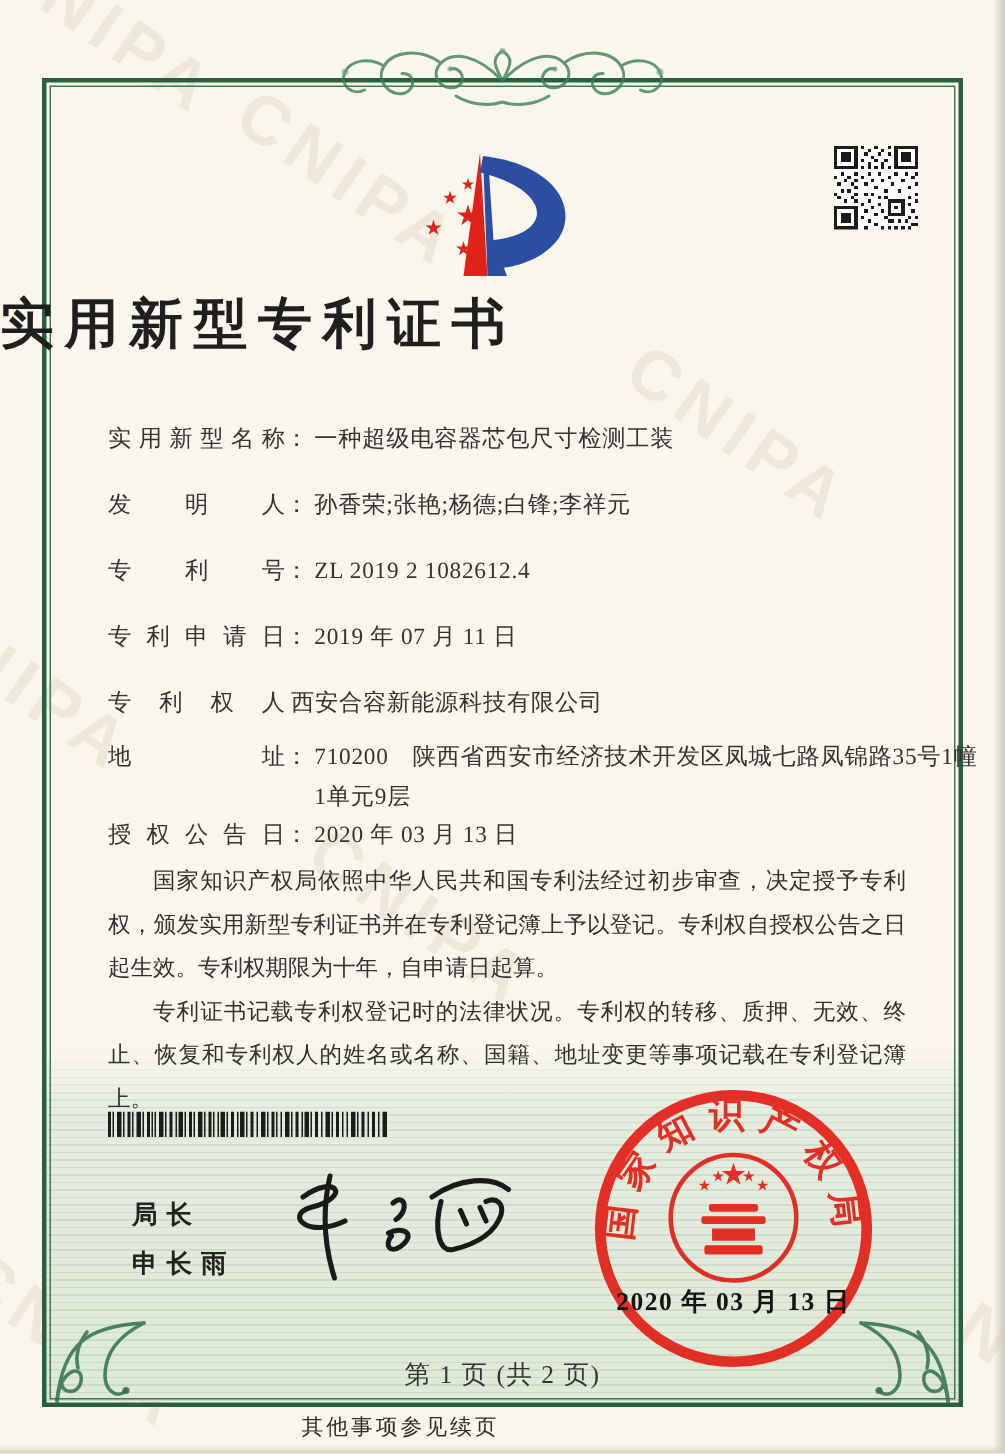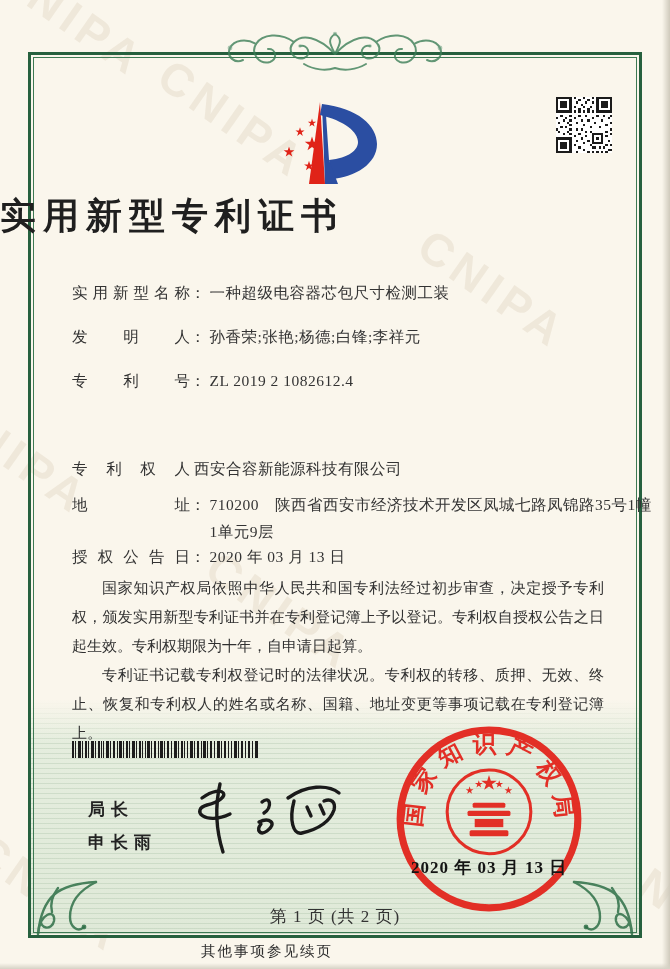--- a/index.html
+++ b/index.html
@@ -267,20 +267,23 @@
 
   <div class="frow" style="top:279px;">
     <span class="flabel">实用新型名称</span><span class="fcolon">：</span><span class="fvalue">一种超级电容器芯包尺寸检测工装</span>
   </div>
   <div class="frow" style="top:323px;">
     <span class="flabel">发明人</span><span class="fcolon">：</span><span class="fvalue">孙香荣;张艳;杨德;白锋;李祥元</span>
   </div>
   <div class="frow" style="top:367px;">
     <span class="flabel">专利号</span><span class="fcolon">：</span><span class="fvalue">ZL 2019 2 1082612.4</span>
   </div>
+  <div class="frow" style="top:411px;">
+    <span class="flabel">专利申请日</span><span class="fcolon">：</span><span class="fvalue">2019 年 07 月 11 日</span>
+  </div>
   <div class="frow" style="top:455px;">
     <span class="flabel">专利权人</span><span class="fcolon"></span><span class="fvalue">西安合容新能源科技有限公司</span>
   </div>
   <div class="frow addr" style="top:491px;">
     <span class="flabel">地址</span><span class="fcolon">：</span><span class="fvalue">710200　陕西省西安市经济技术开发区凤城七路凤锦路35号1幢1单元9层</span>
   </div>
   <div class="frow" style="top:543px;">
     <span class="flabel">授权公告日</span><span class="fcolon">：</span><span class="fvalue">2020 年 03 月 13 日</span>
   </div>
 

